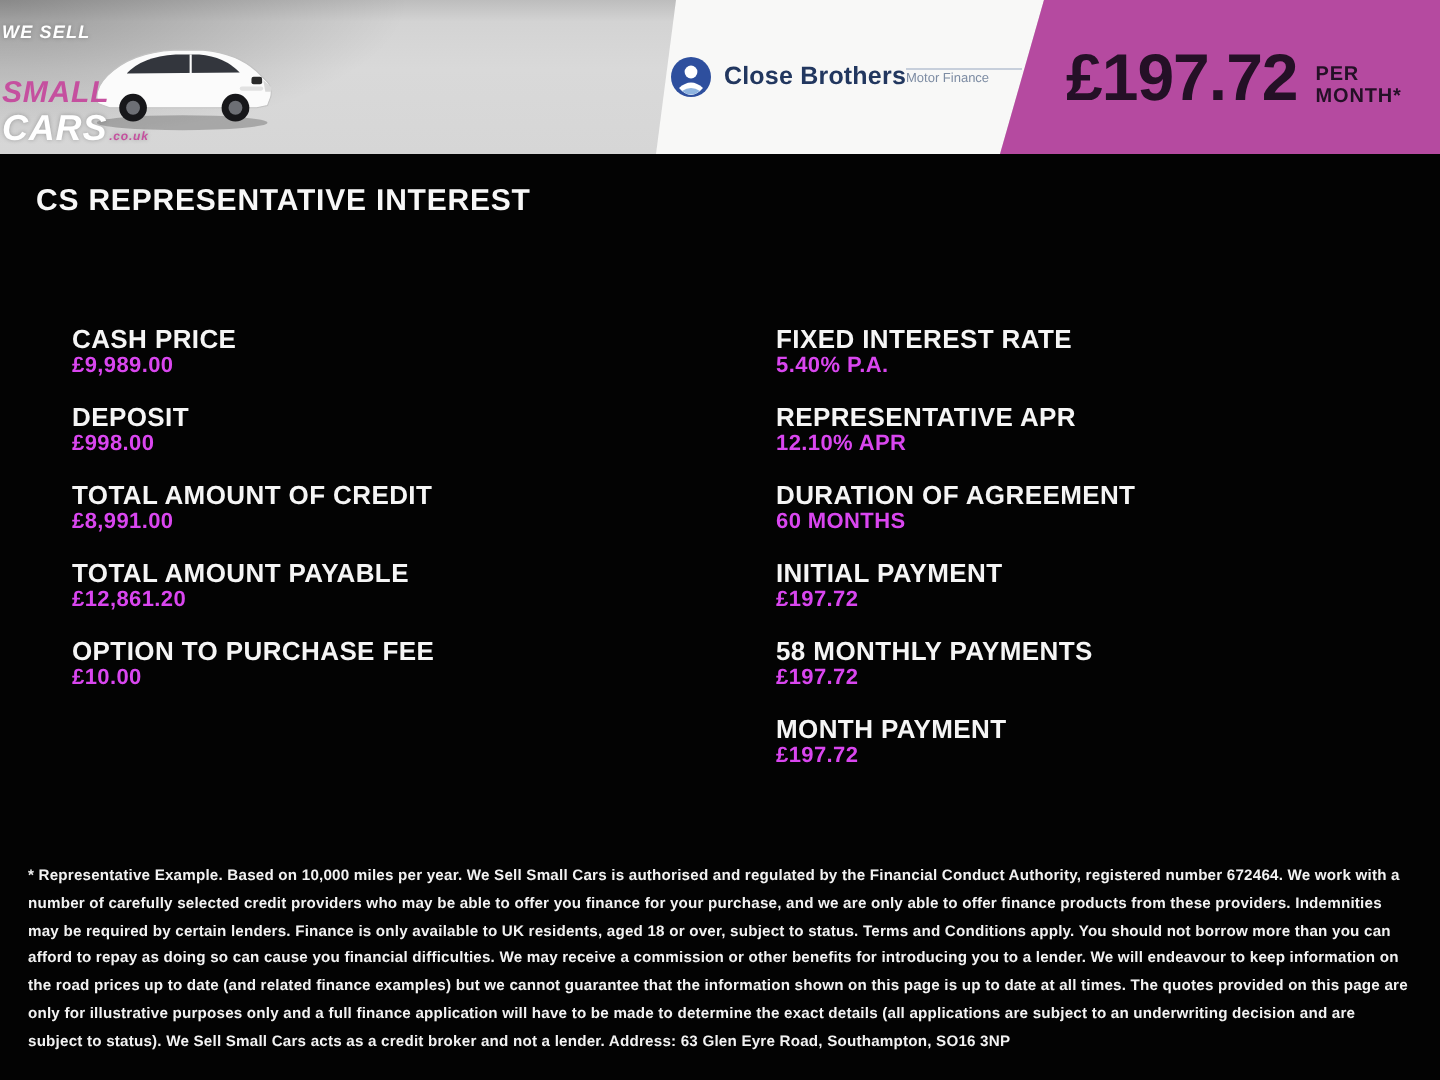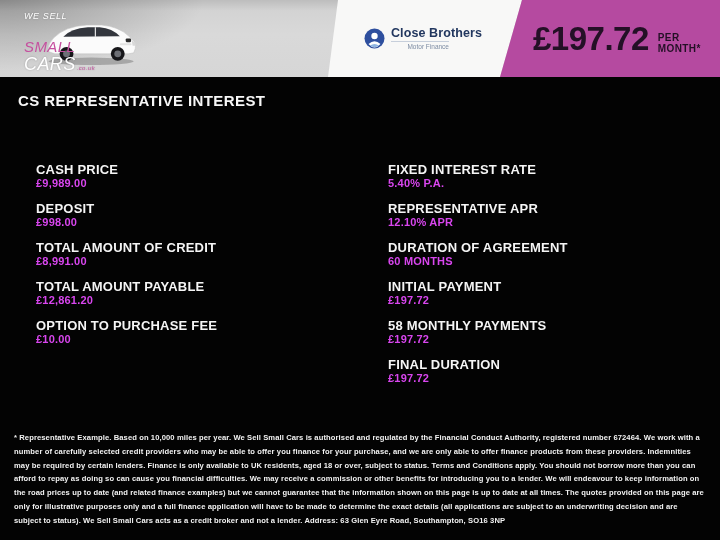--- a/index.html
+++ b/index.html
@@ -11,34 +11,34 @@
   
   .header{
     position:absolute;top:0;left:0;width:720px;height:77px;
     background:linear-gradient(180deg,#bdbdbd 0%,#d3d3d3 14%,#d9d9d9 45%,#d6d6d6 100%);
   }
   .header-vignette{
     position:absolute;inset:0;
     background:radial-gradient(ellipse 340px 120px at 0% 0%, rgba(0,0,0,0.28), rgba(0,0,0,0) 60%);
     pointer-events:none;
   }
-  .logo{position:absolute;left:24px;top:12px;z-index:3;line-height:1;font-style:italic;font-weight:normal;}
+  .logo{position:absolute;left:1px;top:12px;z-index:3;line-height:1;font-style:italic;font-weight:bold;}
   .logo .l1{font-size:9px;color:#ffffff;letter-spacing:0.6px;text-shadow:0 0 2px rgba(0,0,0,0.25);}
   .logo .l2{font-size:15px;color:#c5509f;letter-spacing:0.4px;margin-top:18px;}
   .logo .l3{font-size:18px;color:#ffffff;letter-spacing:0.4px;margin-top:1px;text-shadow:0 0 2px rgba(0,0,0,0.25);}
   .logo .suffix{font-size:6px;color:#c5509f;font-style:italic;margin-left:1px;}
   .car{position:absolute;left:42px;top:11px;width:96px;height:58px;z-index:2;}
   .mid-panel{
     position:absolute;left:328px;top:0;width:194px;height:77px;z-index:1;
     background:#f8f8f7;
     clip-path:polygon(10px 0, 194px 0, 172px 77px, 0 77px);
     display:flex;align-items:center;justify-content:center;
   }
   .lender{display:flex;align-items:center;gap:6px;transform:translateX(-2px);}
-  .lender-text{display:flex;flex-direction:column;line-height:1;text-align:right;}
+  .lender-text{display:flex;flex-direction:row;line-height:1;}
   .lender-name{font-size:12.5px;font-weight:bold;color:#22375f;letter-spacing:0.1px;}
   .lender-division{font-size:6.5px;color:#7d8ca3;margin-top:2px;border-top:0.5px solid #c7cfdb;padding-top:1.5px;width:58px;}
   .price-panel{
     position:absolute;left:500px;top:0;width:220px;height:77px;z-index:1;
     background:#b54aa0;
     clip-path:polygon(22px 0, 220px 0, 220px 77px, 0 77px);
     display:flex;align-items:center;
   }
   .price-amount{font-size:33px;font-weight:bold;color:#241026;margin-left:33px;letter-spacing:-0.5px;}
   .price-period{font-size:10px;font-weight:bold;color:#241026;margin-left:9px;transform:translateY(4px);letter-spacing:0.4px;}
@@ -149,19 +149,19 @@
     </div>
     <div class="row">
       <span class="lbl">INITIAL PAYMENT</span>
       <span class="val">£197.72</span>
     </div>
     <div class="row">
       <span class="lbl">58 MONTHLY PAYMENTS</span>
       <span class="val">£197.72</span>
     </div>
     <div class="row">
-      <span class="lbl">FINAL DURATION</span>
+      <span class="lbl">MONTH PAYMENT</span>
       <span class="val">£197.72</span>
     </div>
   </div>
 </div>
 
 <div class="disclaimer">* Representative Example. Based on 10,000 miles per year. We Sell Small Cars is authorised and regulated by the Financial Conduct Authority, registered number 672464. We work with a number of carefully selected credit providers who may be able to offer you finance for your purchase, and we are only able to offer finance products from these providers. Indemnities may be required by certain lenders. Finance is only available to UK residents, aged 18 or over, subject to status. Terms and Conditions apply. You should not borrow more than you can afford to repay as doing so can cause you financial difficulties. We may receive a commission or other benefits for introducing you to a lender. We will endeavour to keep information on the road prices up to date (and related finance examples) but we cannot guarantee that the information shown on this page is up to date at all times. The quotes provided on this page are only for illustrative purposes only and a full finance application will have to be made to determine the exact details (all applications are subject to an underwriting decision and are subject to status). We Sell Small Cars acts as a credit broker and not a lender. Address: 63 Glen Eyre Road, Southampton, SO16 3NP</div>
 
 </body></html>

